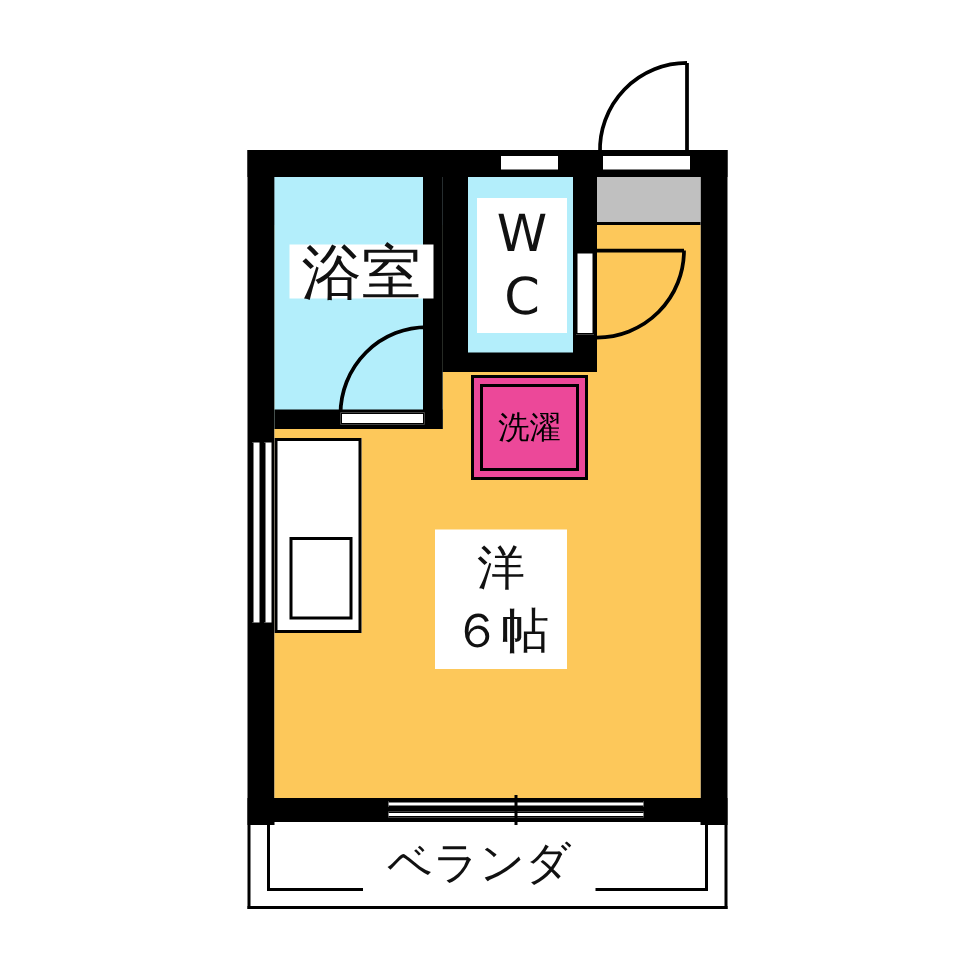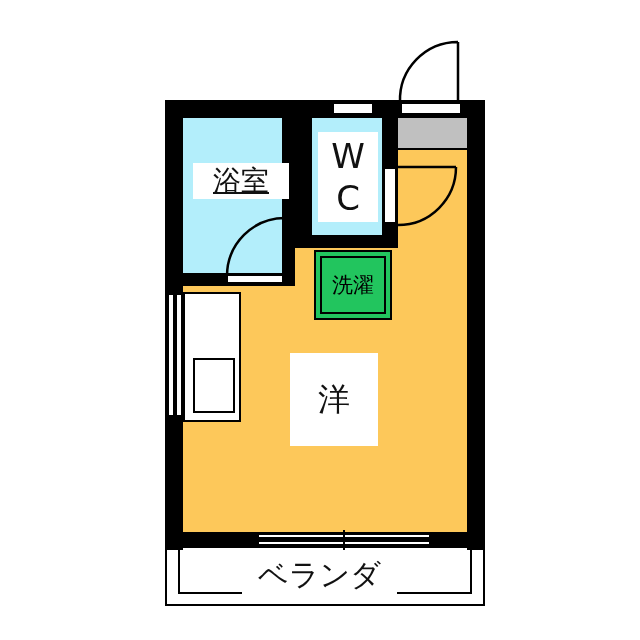--- a/index.html
+++ b/index.html
@@ -19,51 +19,52 @@
 <div class="abs wall" style="left:165px;top:100px;width:18px;height:450px;"></div>
 <div class="abs wall" style="left:467px;top:100px;width:18px;height:450px;"></div>
 <div class="abs wall" style="left:165px;top:532px;width:320px;height:16px;"></div>
 
 <div class="abs" style="left:183px;top:150px;width:284px;height:382px;background:#fdc85a;"></div>
 
 <div class="abs" style="left:398px;top:118px;width:69px;height:32px;background:#c0c0c0;border-bottom:2px solid #000;"></div>
 
 <div class="abs" style="left:183px;top:118px;width:112px;height:168px;background:#000;"></div>
 <div class="abs" style="left:183px;top:118px;width:112px;height:168px;background:#b3eefb;border-right:13px solid #000;border-bottom:13px solid #000;"></div>
-<div class="abs lbl" style="left:193px;top:163px;width:96px;height:36px;font-size:28px;text-decoration:underline;">浴室</div>
+<div class="abs lbl" style="left:193px;top:163px;width:96px;height:36px;font-size:40px;">浴室</div>
 <svg class="abs" style="left:225px;top:216px;width:62px;height:62px;" viewBox="0 0 62 62">
   <path d="M60 2 L60 62 M60 2 A58 58 0 0 0 2 60" fill="none" stroke="#000" stroke-width="2.5"></path>
 </svg>
 <div class="abs" style="left:227px;top:275px;width:56px;height:8px;background:#fff;border:1px solid #000;"></div>
 
 <div class="abs" style="left:295px;top:118px;width:103px;height:130px;background:#000;"></div>
 <div class="abs" style="left:312px;top:118px;width:70px;height:117px;background:#b3eefb;"></div>
 <div class="abs lbl" style="left:318px;top:132px;width:60px;height:90px;font-size:34px;flex-direction:column;line-height:1.25;">
   <span>W</span>
   <span>C</span>
 </div>
 <div class="abs" style="left:384px;top:168px;width:12px;height:55px;background:#fff;border:1px solid #000;"></div>
 <svg class="abs" style="left:396px;top:165px;width:62px;height:62px;" viewBox="0 0 62 62">
   <path d="M2 2 L60 2 M60 2 A58 58 0 0 1 2 60" fill="none" stroke="#000" stroke-width="2.5"></path>
 </svg>
 
 <div class="abs" style="left:334px;top:104px;width:38px;height:9px;background:#fff;"></div>
 <div class="abs" style="left:402px;top:104px;width:58px;height:9px;background:#fff;"></div>
 
-<div class="abs" style="left:314px;top:250px;width:78px;height:70px;border:2px solid #000;background:#22c55e;padding:4px;">
+<div class="abs" style="left:314px;top:250px;width:78px;height:70px;border:2px solid #000;background:#ec4899;padding:4px;">
   <div style="width:100%;height:100%;border:2px solid #000;box-sizing:border-box;display:flex;align-items:center;justify-content:center;font-size:21px;">洗濯</div>
 </div>
 
 <div class="abs" style="left:183px;top:292px;width:58px;height:130px;background:#fff;border:2px solid #000;"></div>
 <div class="abs" style="left:193px;top:358px;width:42px;height:55px;border:2px solid #000;background:#fff;"></div>
 <div class="abs" style="left:168px;top:295px;width:5px;height:120px;background:#fff;border-left:1px solid #000;"></div>
 <div class="abs" style="left:176px;top:295px;width:5px;height:120px;background:#fff;border-left:1px solid #000;"></div>
 
 <div class="abs lbl" style="left:290px;top:353px;width:88px;height:93px;font-size:32px;flex-direction:column;line-height:1.3;background:#fff;">
   <span>洋</span>
+  <span>６帖</span>
 </div>
 
 <div class="abs" style="left:259px;top:534px;width:170px;height:4px;background:#fff;border-top:1px solid #000;border-bottom:1px solid #000;"></div>
 <div class="abs" style="left:259px;top:541px;width:170px;height:4px;background:#fff;border-top:1px solid #000;border-bottom:1px solid #000;"></div>
 <div class="abs" style="left:343px;top:530px;width:2px;height:20px;background:#000;"></div>
 
 <div class="abs" style="left:165px;top:548px;width:320px;height:58px;border:2px solid #000;border-top:none;"></div>
 <div class="abs" style="left:178px;top:548px;width:294px;height:46px;border:2px solid #000;border-top:none;"></div>
 <div class="abs lbl" style="left:242px;top:552px;width:155px;height:46px;font-size:30px;">ベランダ</div>
 

